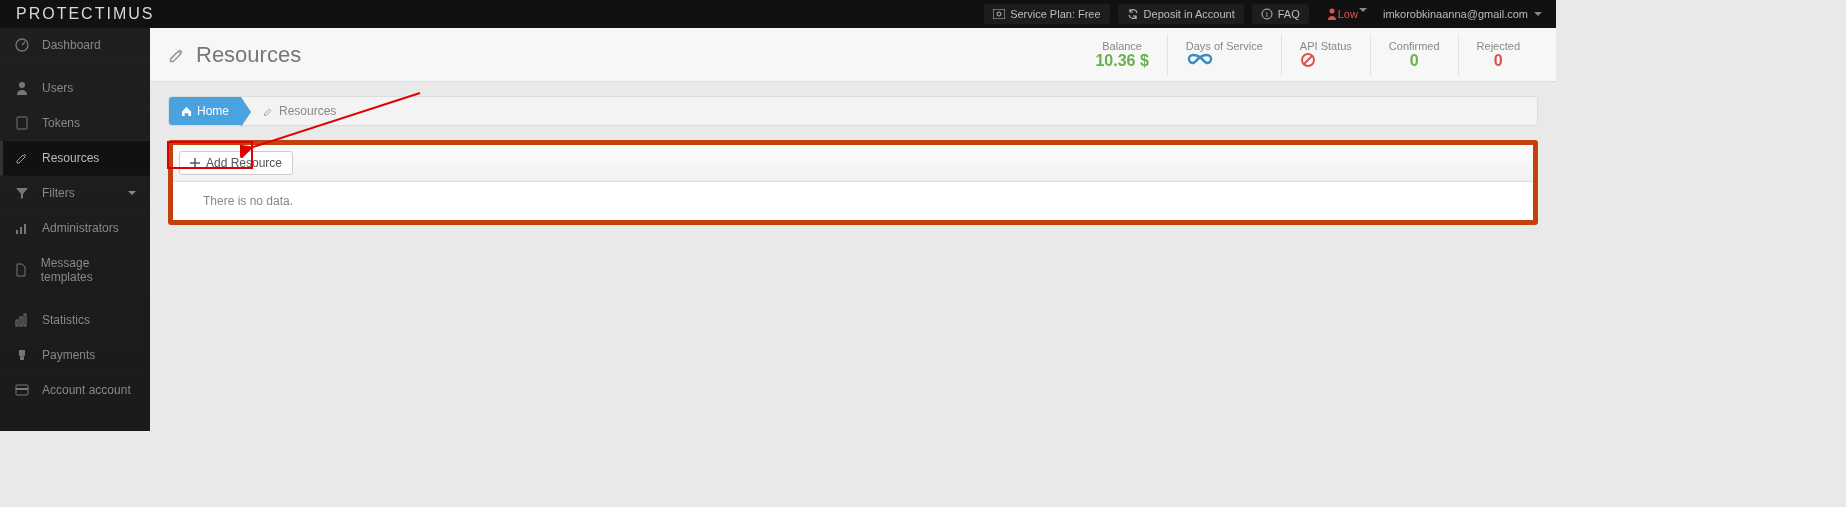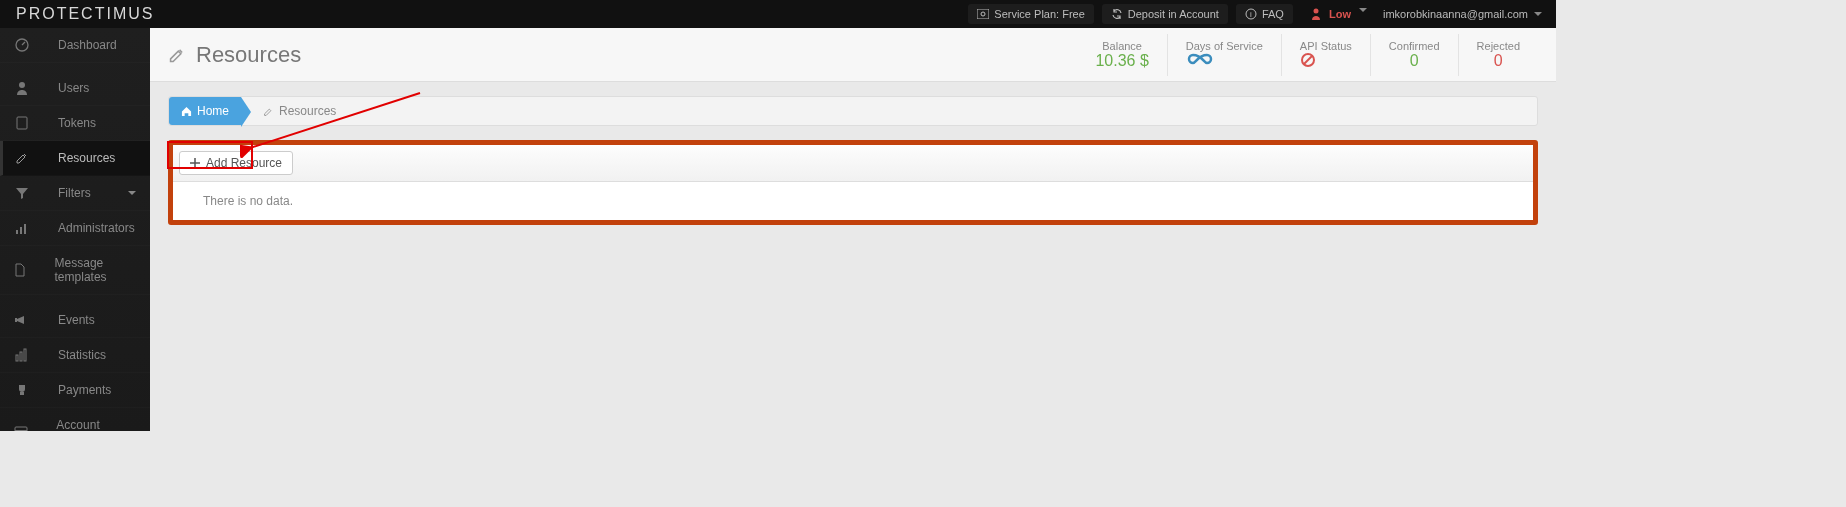--- a/index.html
+++ b/index.html
@@ -51,41 +51,41 @@
   gap: 5px;
   cursor: pointer;
   font-size: 11px;
 }
 .tb-user {
   color:#bbb;
   padding: 0 14px 0 6px;
   display:flex; align-items:center; gap:6px;
   cursor:pointer;
 }
-.low { color:#d9534f; display:flex; gap:8px; padding:0 10px; cursor:pointer;font-weight:bold;}
+.low { color:#d9534f; display:flex; gap:1px; padding:0 10px; cursor:pointer;}
 .caret {
   display:inline-block;
   width:0;height:0;
   border-left:4px solid transparent;
   border-right:4px solid transparent;
   border-top:4px solid #888;
 }
 
 .sidebar {
   position:absolute;
   top:28px; left:0; bottom:0;
   width:150px;
   background: linear-gradient(to bottom,#1f1f1f,#1a1a1a);
   color:#999;
   font-size:12px;
 }
 .side-item {
   display:flex;
   align-items:center;
-  gap:28px;
+  gap:12px;
   padding:10px 14px;
   cursor:pointer;
   color:#888;
   border-bottom:1px solid rgba(255,255,255,0.02);
 }
 .side-item.active { background:#111; color:#bbb; border-left:3px solid #333; padding-left:11px;}
 .side-icon { width:16px; display:flex; justify-content:center; }
 .side-sep { height:8px; }
 
 .main {
@@ -111,21 +111,21 @@
   align-items:stretch;
 }
 .stat {
   border-left:1px solid #e3e3e3;
   padding:6px 18px;
   text-align:center;
   min-width:80px;
 }
 .stat:first-child{border-left:none;}
 .stat-label { font-size:11px; color:#888; }
-.stat-val { font-size:16px; font-weight:400; margin-top:0;}
+.stat-val { font-size:16px; font-weight:700; margin-top:0;}
 .val-green{color:#6ab04c;}
 .val-red{color:#d9534f;}
 .val-blue{color:#3b8dbd;}
 .val-ban{color:#d9534f;}
 
 .crumbs {
   margin:14px 18px 0 18px;
   background:#f3f3f3;
   border:1px solid #ddd;
   border-radius:3px;
@@ -308,29 +308,20 @@
         <svg width="12" height="14" viewBox="0 0 12 14">
           <path d="M2 1h5l3 3v9H2z" fill="none" stroke="#777"></path>
         </svg>
       </span>
     <span>Message templates</span>
   </div>
   <div class="side-sep"></div>
   <div class="side-item">
     <span class="side-icon">
         <svg width="14" height="14" viewBox="0 0 14 14">
-          <path d="M2 6v2l7 3V3L2 6z" fill="#777"></path>
-          <rect x="0" y="5" width="2" height="4" fill="#777"></rect>
-        </svg>
-      </span>
-    <span>Events</span>
-  </div>
-  <div class="side-item">
-    <span class="side-icon">
-        <svg width="14" height="14" viewBox="0 0 14 14">
           <rect x="1" y="7" width="2" height="6" fill="none" stroke="#777"></rect>
           <rect x="5" y="4" width="2" height="9" fill="none" stroke="#777"></rect>
           <rect x="9" y="1" width="2" height="12" fill="none" stroke="#777"></rect>
         </svg>
       </span>
     <span>Statistics</span>
   </div>
   <div class="side-item">
     <span class="side-icon">
         <svg width="14" height="14" viewBox="0 0 14 14">

